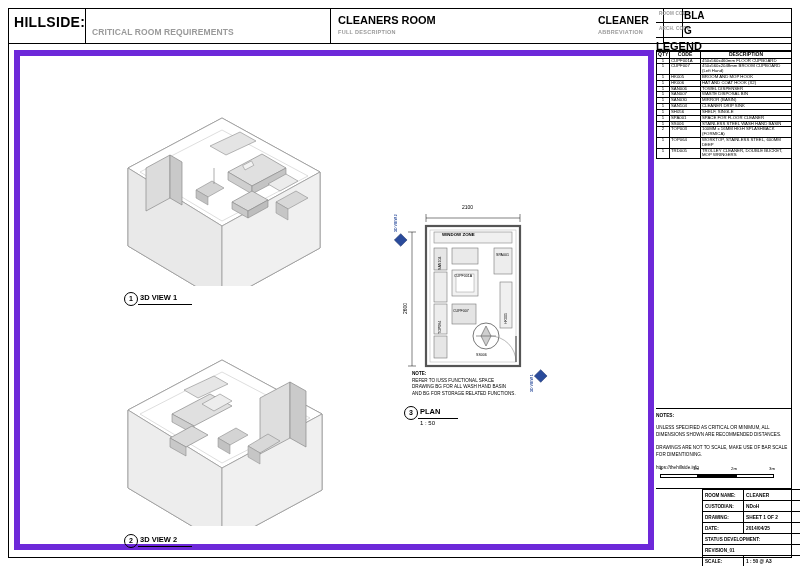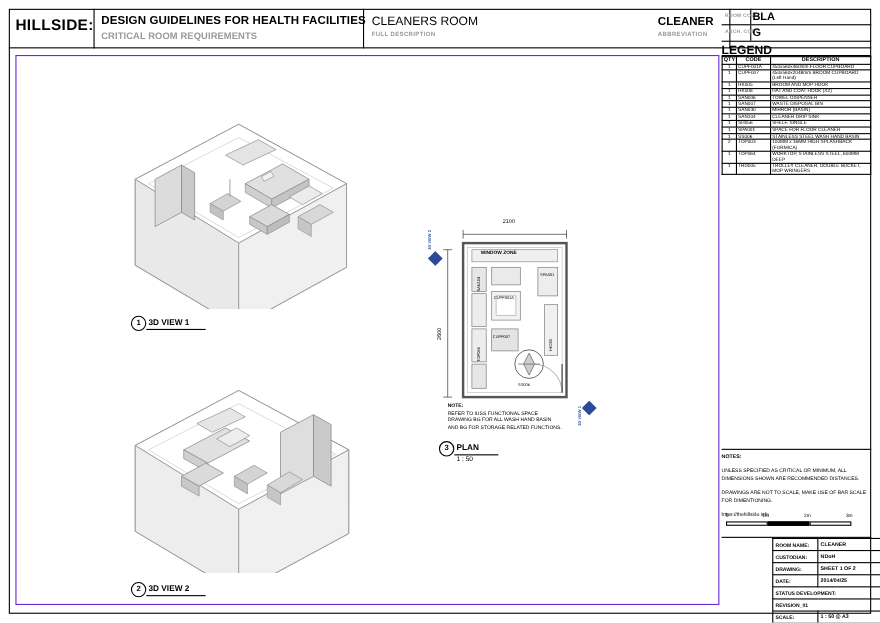--- a/index.html
+++ b/index.html
@@ -7,28 +7,28 @@
   #sheet{position:relative;width:800px;height:566px;background:#fff;box-sizing:border-box;}
   .frame{position:absolute;left:8px;top:8px;width:784px;height:550px;border:1px solid #000;box-sizing:border-box;}
 
   
   .hdr{position:absolute;left:8px;top:8px;width:784px;height:36px;border-bottom:1px solid #000;box-sizing:border-box;}
   .hdr-logo{position:absolute;left:6px;top:6px;font-size:14px;font-weight:bold;letter-spacing:.3px;}
   .hdr-sep1{position:absolute;left:77px;top:0;width:1px;height:36px;background:#000;}
   .hdr-title{position:absolute;left:84px;top:5px;font-size:10.5px;font-weight:bold;letter-spacing:.1px;}
   .hdr-sub{position:absolute;left:84px;top:19px;font-size:8.5px;font-weight:bold;color:#9a9a9a;letter-spacing:.1px;}
   .hdr-sep2{position:absolute;left:322px;top:0;width:1px;height:36px;background:#000;}
-  .room-name{position:absolute;left:330px;top:6px;font-size:11px;font-weight:normal;}
+  .room-name{position:absolute;left:330px;top:6px;font-size:11px;font-weight:bold;}
   .room-name-sub{position:absolute;left:330px;top:21px;font-size:5.5px;font-weight:bold;color:#9a9a9a;letter-spacing:.3px;}
   .abbrev{position:absolute;left:590px;top:6px;font-size:10.5px;font-weight:bold;}
   .abbrev-sub{position:absolute;left:590px;top:21px;font-size:5.5px;font-weight:bold;color:#9a9a9a;letter-spacing:.3px;}
   .hdr-sep3{position:absolute;left:655px;top:0;width:1px;height:36px;background:#000;}
 
   
-  .draw{position:absolute;left:14px;top:50px;width:640px;height:500px;border:1px solid #6d28d9;box-sizing:border-box;background:#fff;}
+  .draw{position:absolute;left:14px;top:50px;width:640px;height:500px;border:6px solid #6d28d9;box-sizing:border-box;background:#fff;}
 
   
   .rcol{position:absolute;left:656px;top:8px;width:136px;height:550px;}
   .rrow{position:relative;border-bottom:1px solid #000;box-sizing:border-box;}
   .rlabel{position:absolute;left:3px;top:3px;font-size:4.6px;color:#9a9a9a;font-weight:bold;letter-spacing:.2px;}
   .rval{position:absolute;left:28px;font-size:10px;font-weight:bold;}
   .rsep{position:absolute;left:26px;top:0;bottom:0;width:1px;background:#000;}
 
   
   .legend-title{position:absolute;left:0;top:0;width:136px;text-align:left;font-size:11px;font-weight:bold;}
@@ -76,21 +76,20 @@
 </style>
 </head>
 <body>
 
 <div id="sheet">
   <div class="frame"></div>
 
   <div class="hdr">
     <div class="hdr-logo">HILLSIDE:</div>
     <div class="hdr-sep1"></div>
-    <div class="hdr-title">DESIGN GUIDELINES FOR HEALTH FACILITIES</div>
     <div class="hdr-sub">CRITICAL ROOM REQUIREMENTS</div>
     <div class="hdr-sep2"></div>
     <div class="room-name">CLEANERS ROOM</div>
     <div class="room-name-sub">FULL DESCRIPTION</div>
     <div class="abbrev">CLEANER</div>
     <div class="abbrev-sub">ABBREVIATION</div>
     <div class="hdr-sep3"></div>
   </div>
 
   <div class="draw">

